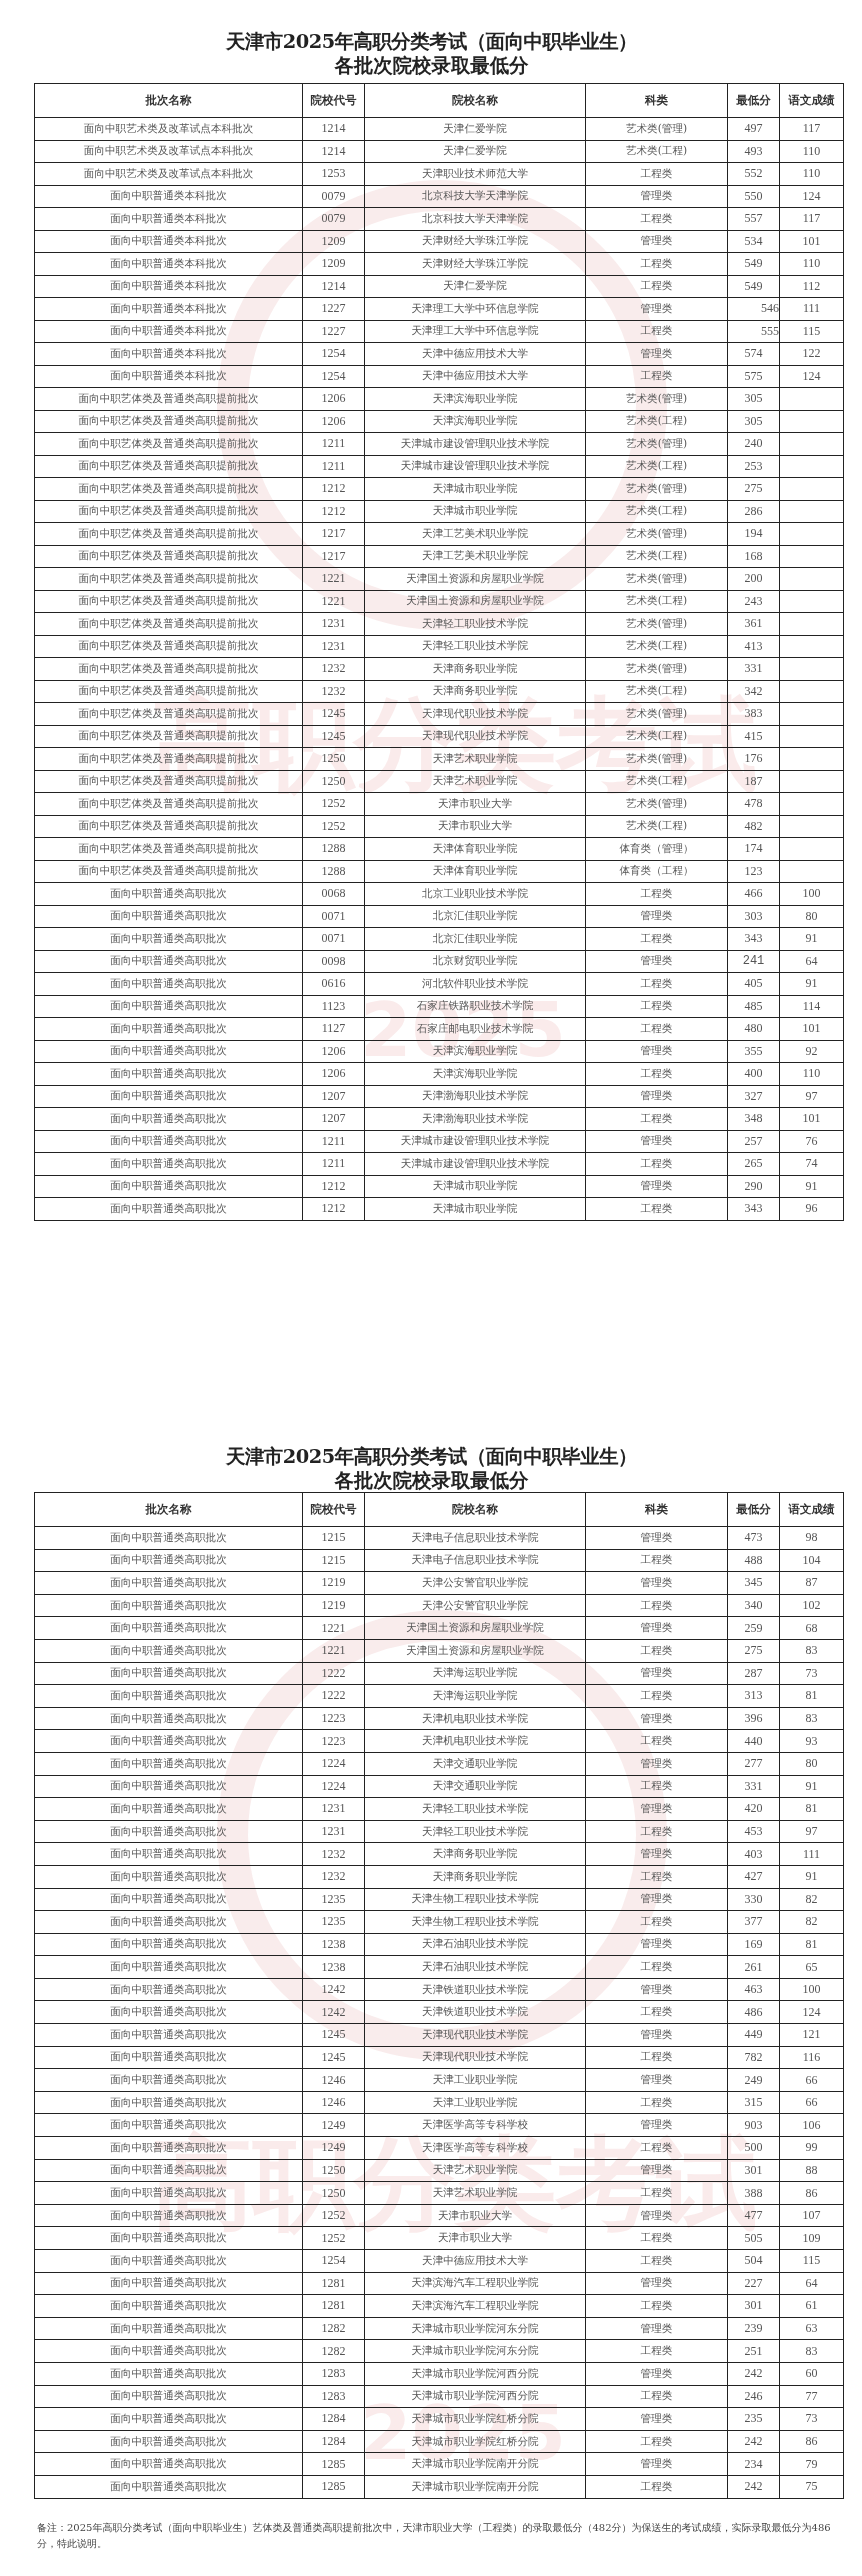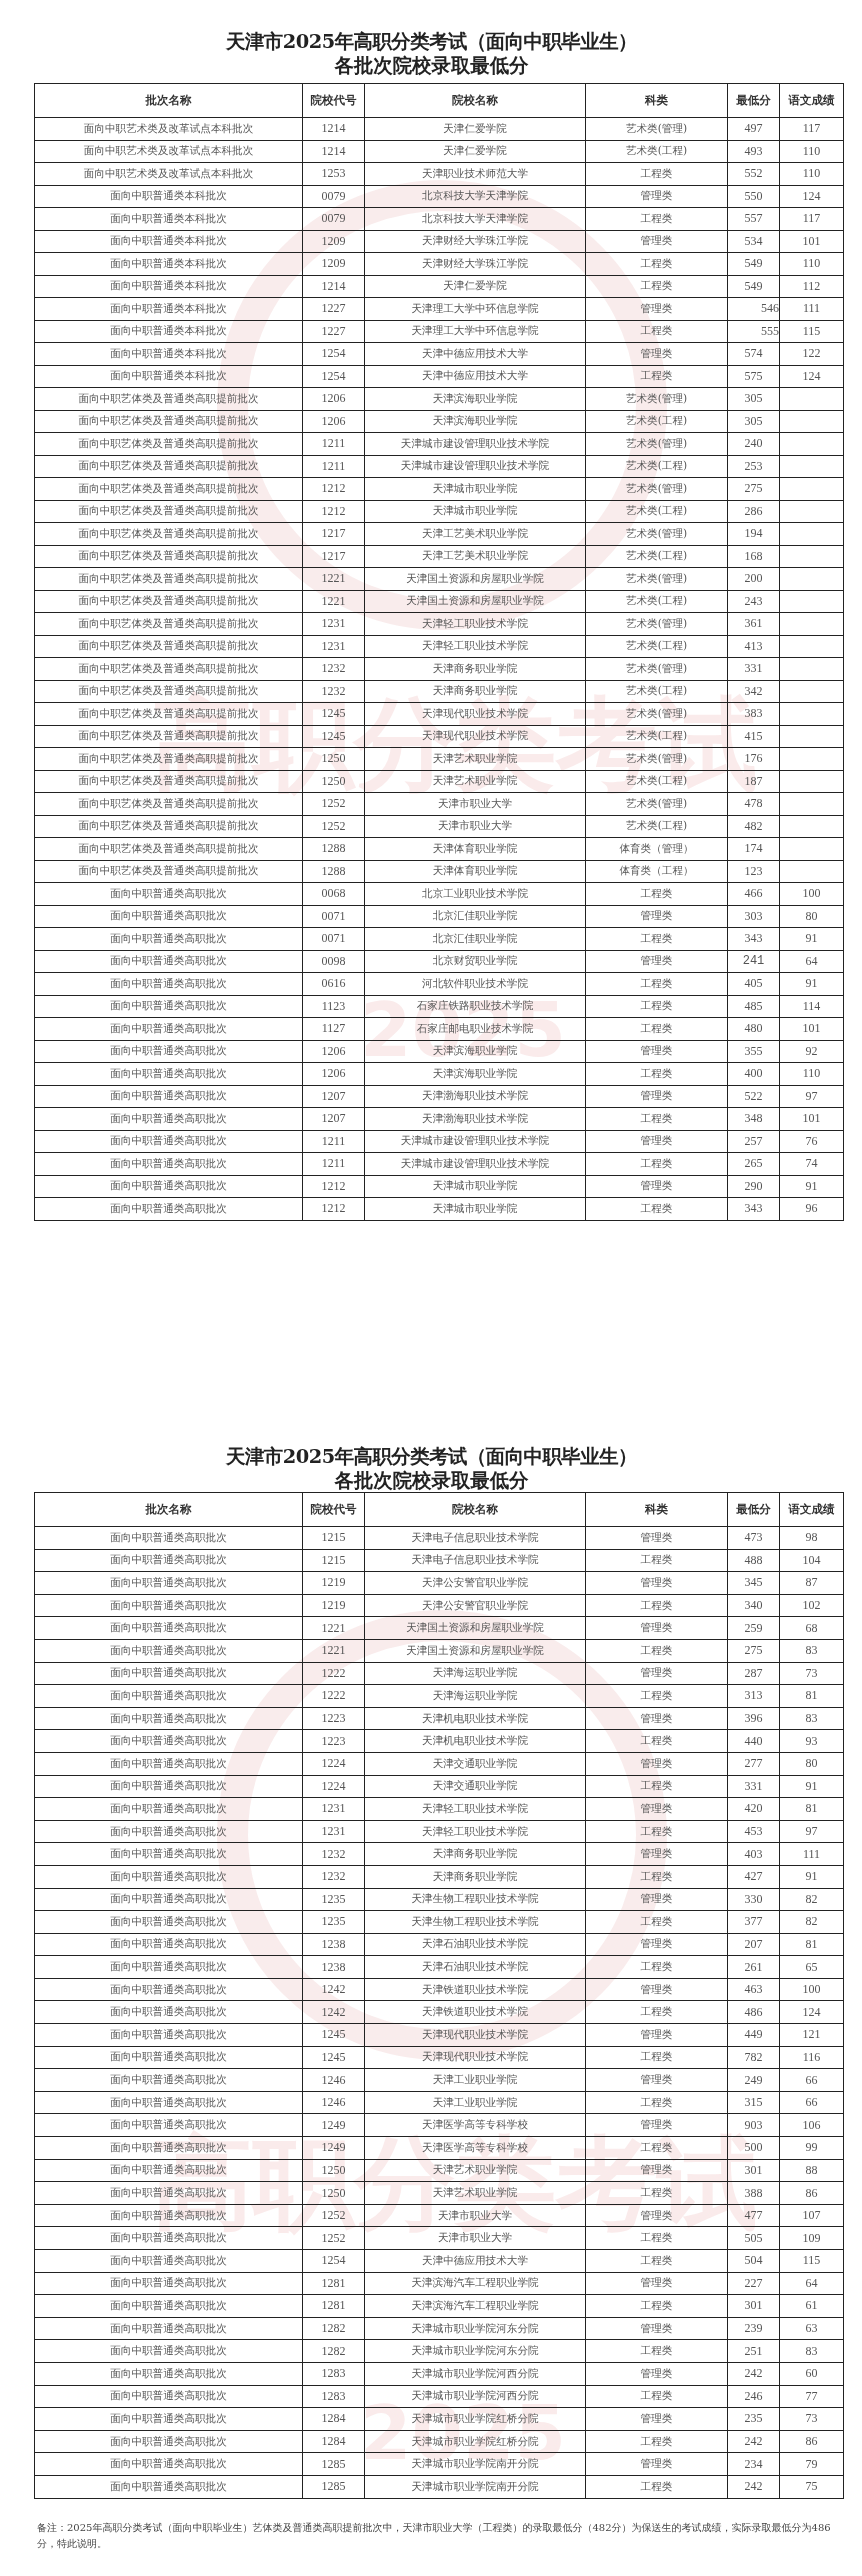--- a/index.html
+++ b/index.html
@@ -397,21 +397,21 @@
         <td style="height: 21.5px;">天津滨海职业学院</td>
         <td style="height: 21.5px;">工程类</td>
         <td class="num" style="height: 21.5px;">400</td>
         <td class="num" style="height: 21.5px;">110</td>
       </tr>
       <tr>
         <td style="height: 21.5px;">面向中职普通类高职批次</td>
         <td class="num" style="height: 21.5px;">1207</td>
         <td style="height: 21.5px;">天津渤海职业技术学院</td>
         <td style="height: 21.5px;">管理类</td>
-        <td class="num" style="height: 21.5px;">522</td>
+        <td class="num" style="height: 21.5px;">327</td>
         <td class="num" style="height: 21.5px;">97</td>
       </tr>
       <tr>
         <td style="height: 21.5px;">面向中职普通类高职批次</td>
         <td class="num" style="height: 21.5px;">1207</td>
         <td style="height: 21.5px;">天津渤海职业技术学院</td>
         <td style="height: 21.5px;">工程类</td>
         <td class="num" style="height: 21.5px;">348</td>
         <td class="num" style="height: 21.5px;">101</td>
       </tr>
@@ -616,21 +616,21 @@
         <td style="height: 21.6px;">天津生物工程职业技术学院</td>
         <td style="height: 21.6px;">工程类</td>
         <td class="num" style="height: 21.6px;">377</td>
         <td class="num" style="height: 21.6px;">82</td>
       </tr>
       <tr>
         <td style="height: 21.6px;">面向中职普通类高职批次</td>
         <td class="num" style="height: 21.6px;">1238</td>
         <td style="height: 21.6px;">天津石油职业技术学院</td>
         <td style="height: 21.6px;">管理类</td>
-        <td class="num" style="height: 21.6px;">207</td>
+        <td class="num" style="height: 21.6px;">169</td>
         <td class="num" style="height: 21.6px;">81</td>
       </tr>
       <tr>
         <td style="height: 21.6px;">面向中职普通类高职批次</td>
         <td class="num" style="height: 21.6px;">1238</td>
         <td style="height: 21.6px;">天津石油职业技术学院</td>
         <td style="height: 21.6px;">工程类</td>
         <td class="num" style="height: 21.6px;">261</td>
         <td class="num" style="height: 21.6px;">65</td>
       </tr>

